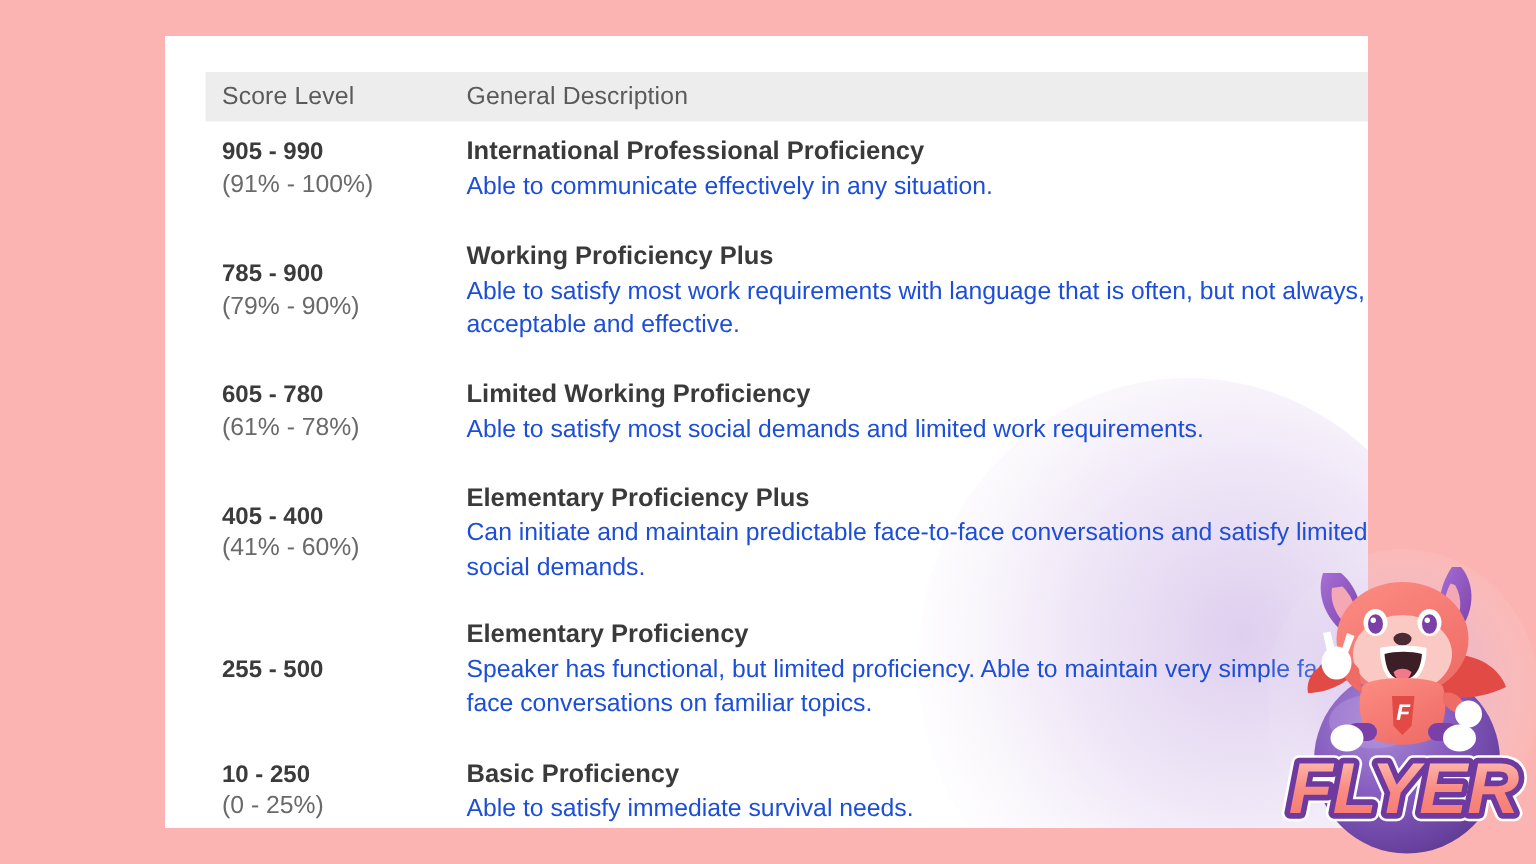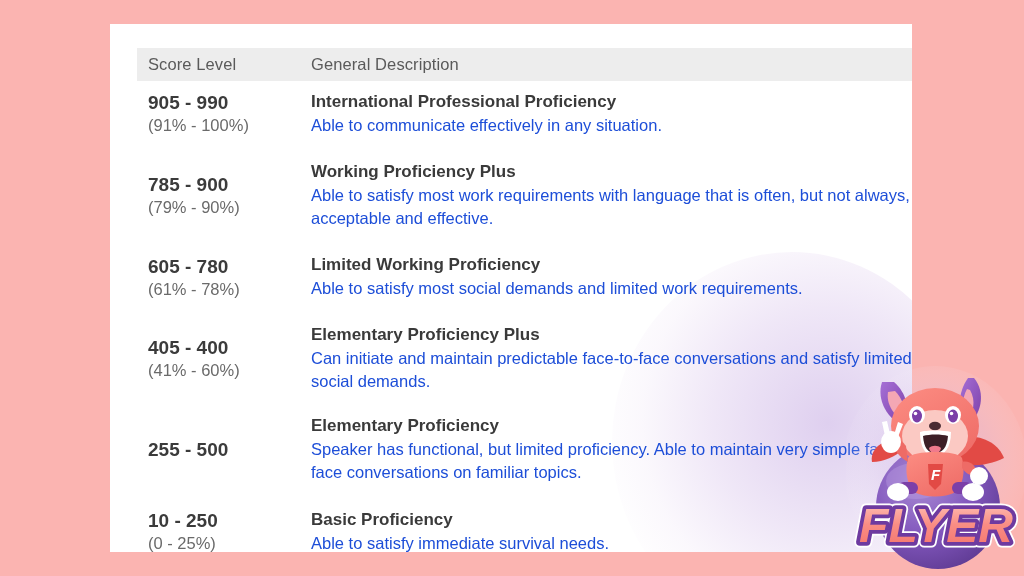--- a/index.html
+++ b/index.html
@@ -82,21 +82,21 @@
   .row-sp-4 { padding-top: 11px; padding-bottom: 13px; }
   .row-sp-5 { padding-top: 11px; padding-bottom: 13px; }
 
   .cell-score {
     width: 174px;
     padding-left: 11px;
     box-sizing: border-box;
     flex: none;
   }
   .score-range {
-    font-size: 19px;
+    font-size: 16px;
     font-weight: bold;
     color: #3b3b3b;
     line-height: 1.33;
     white-space: nowrap;
   }
   .score-pct {
     font-size: 16.5px;
     color: #6a6a6a;
     line-height: 1.33;
     white-space: nowrap;

